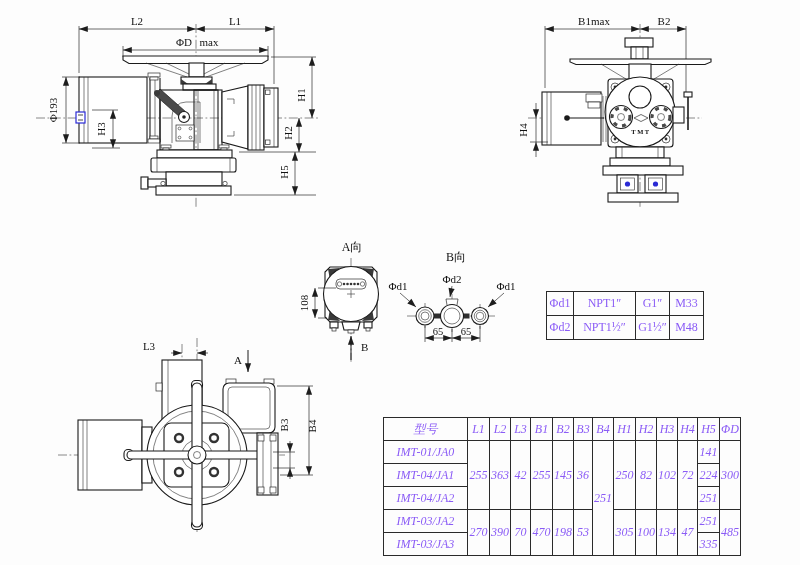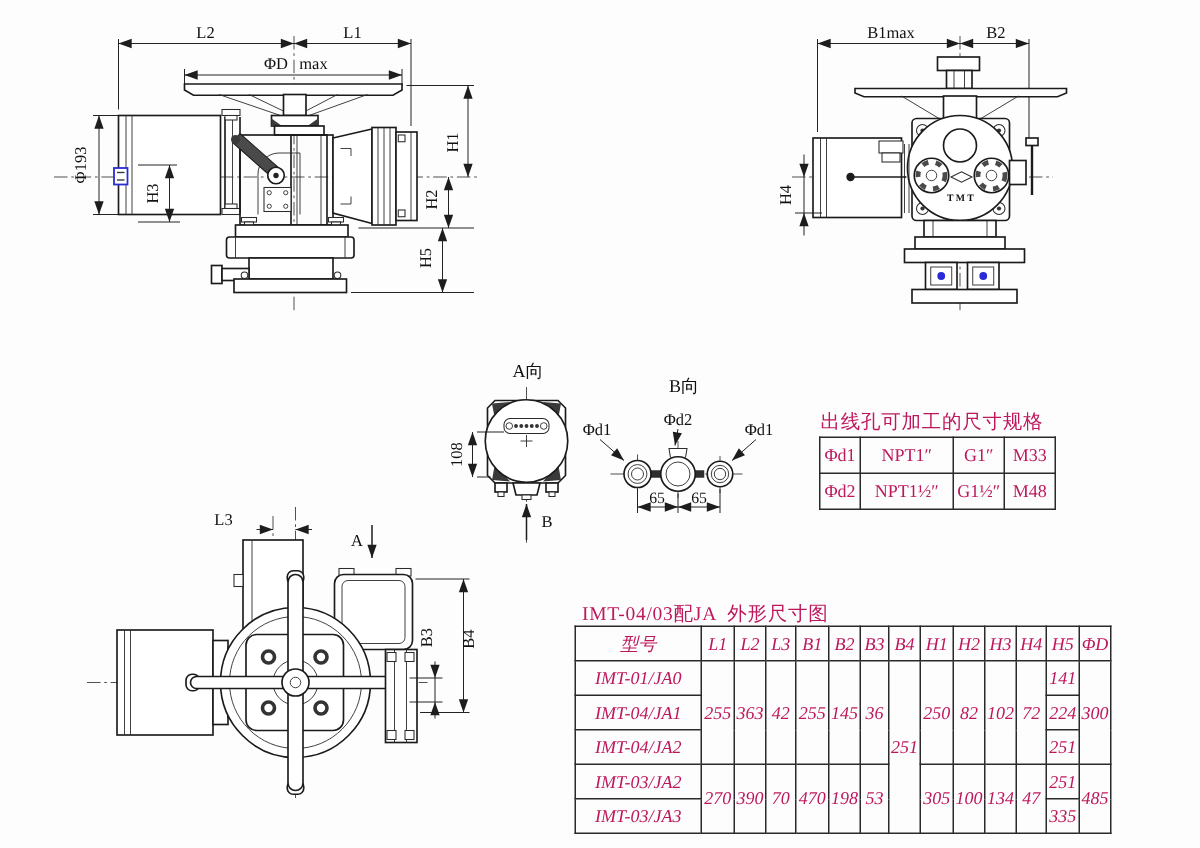--- a/index.html
+++ b/index.html
@@ -1,17 +1,17 @@
 <!DOCTYPE html>
 <html><head>
 <meta charset="utf-8">
 <style>
   html,body{margin:0;padding:0;background:#fff;}
   .canvas{position:relative;width:800px;height:565px;background:#fdfdfd;overflow:hidden;
-          font-family:"Liberation Serif","DejaVu Serif",serif;color:#be185d;}
+          font-family:"Liberation Serif","DejaVu Serif",serif;color:#8b5cf6;}
   svg{position:absolute;left:0;top:0;}
   svg text{font-family:"Liberation Serif","DejaVu Serif",serif;fill:#111;}
   .ol{fill:none;stroke:#1b1b1b;stroke-width:1.1;}
   .olf{fill:#fff;stroke:#1b1b1b;stroke-width:1.1;}
   .tn{fill:none;stroke:#2b2b2b;stroke-width:.6;}
   .tnf{fill:#fff;stroke:#2b2b2b;stroke-width:.7;}
   .cl{fill:none;stroke:#2b2b2b;stroke-width:.55;stroke-dasharray:9 2.5 1.8 2.5;}
   .dim{fill:none;stroke:#1d1d1d;stroke-width:.65;}
   .dk{fill:#3a3a3a;stroke:none;}
   .dimtxt{font-size:11px;}
@@ -365,21 +365,20 @@
     <line x1="290" y1="452" x2="290" y2="468" class="dim"></line>
     <text transform="rotate(-90 288 425)" x="288" y="425" text-anchor="middle" class="dimtxt">B3</text>
 
     <line x1="277" y1="386" x2="313" y2="386" class="dim"></line>
     <line x1="280" y1="475" x2="313" y2="475" class="dim"></line>
     <line x1="309" y1="386" x2="309" y2="475" class="dim" marker-start="url(#arw)" marker-end="url(#arw)"></line>
     <text transform="rotate(-90 316 426)" x="316" y="426" text-anchor="middle" class="dimtxt">B4</text>
   </g>
 </svg>
 
-  <div class="tbl-title" style="left:547px;top:272px;">出线孔可加工的尺寸规格</div>
   <div class="tbl-wrap" style="left:546px;top:291px;">
     <table class="ctable">
       <colgroup>
           <col style="width:27px">
           <col style="width:62px">
           <col style="width:34px">
           <col style="width:34px">
         </colgroup>
       <tbody>
           <tr>
@@ -391,21 +390,20 @@
       <tr>
         <td>Φd2</td>
         <td>NPT1½″</td>
         <td>G1½″</td>
         <td>M48</td>
       </tr>
     </tbody>
       </table>
   </div>
 
-  <div class="tbl-title" style="left:388px;top:400px;">IMT-04/03配JA  外形尺寸图</div>
   <div class="tbl-wrap" style="left:383px;top:417px;font-style:italic;">
     <table class="dimtable">
       <colgroup>
         <col style="width:84px">
           <col style="width:22px">
           <col style="width:20px">
           <col style="width:20px">
         <col style="width:22px">
           <col style="width:21px">
           <col style="width:19px">

